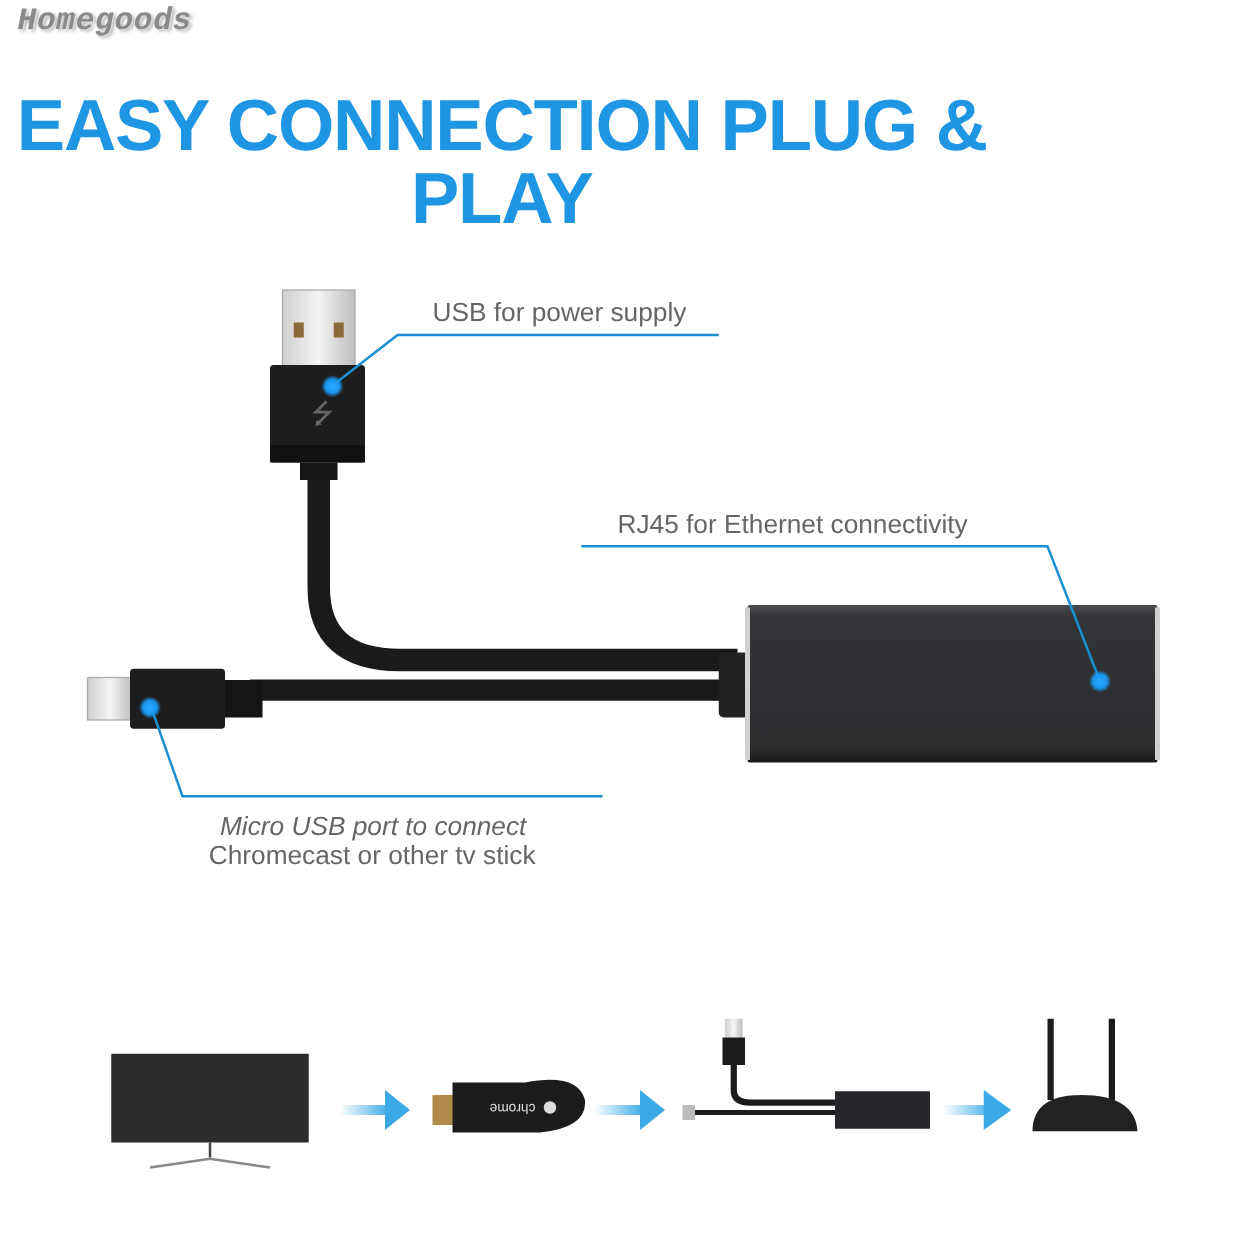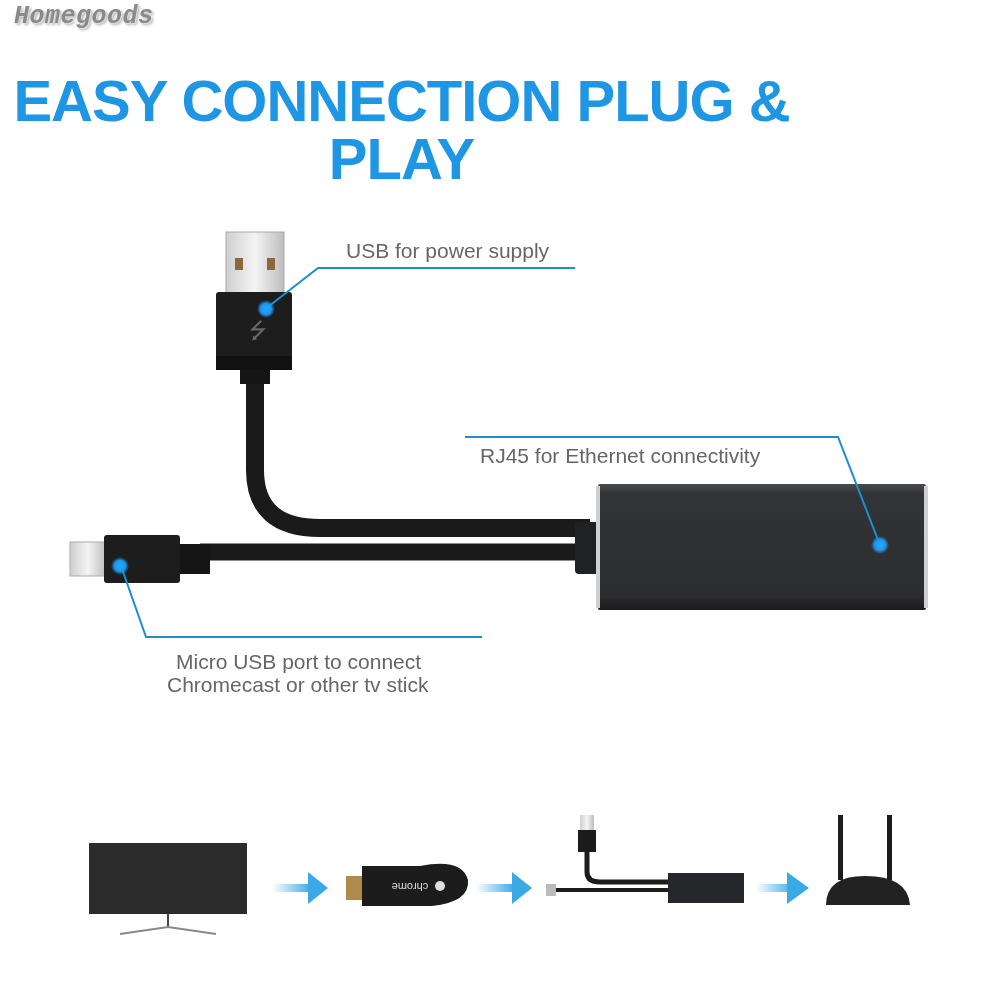--- a/index.html
+++ b/index.html
@@ -108,15 +108,15 @@
   </g>
 
   <g>
     <rect x="838" y="815" width="5" height="65" fill="#1c1c1c"></rect>
     <rect x="887" y="815" width="5" height="65" fill="#1c1c1c"></rect>
     <path d="M826 905 Q826 876 865 876 Q908 876 910 905 Z" fill="#222"></path>
   </g>
 </svg>
 
 <div class="label" style="left:346px; top:239px;">USB for power supply</div>
-<div class="label" style="left:480px; top:408px;margin-top:36px;">RJ45 for Ethernet connectivity</div>
-<div class="label" style="left:176px; top:650px;">Micro USB port to connect</div>
+<div class="label" style="left:494px; top:408px;">RJ45 for Ethernet connectivity</div>
+<div class="label" style="left:176px; top:650px;font-style:italic;">Micro USB port to connect</div>
 <div class="label" style="left:167px; top:673px;">Chromecast or other tv stick</div>
 
 </body></html>

